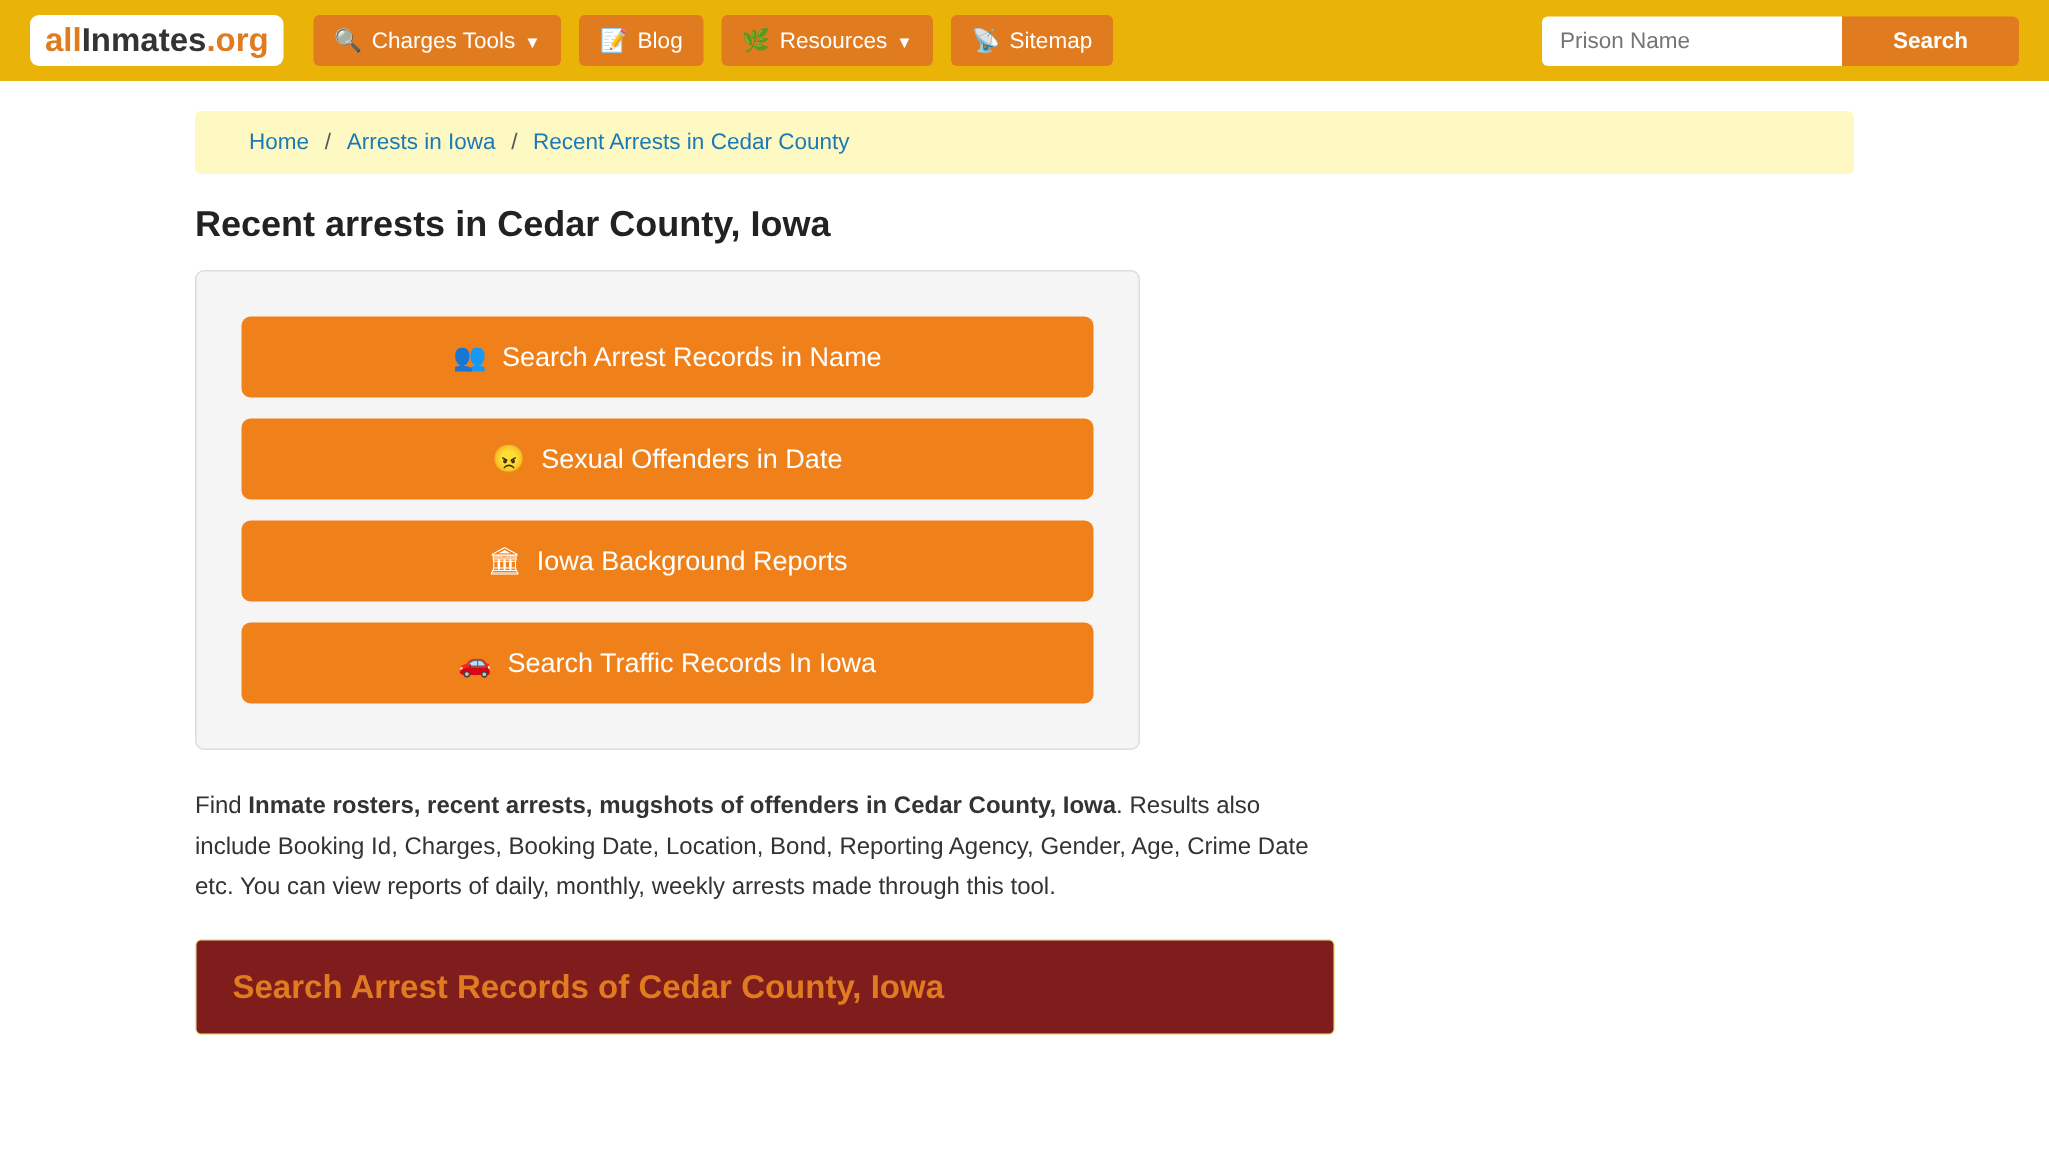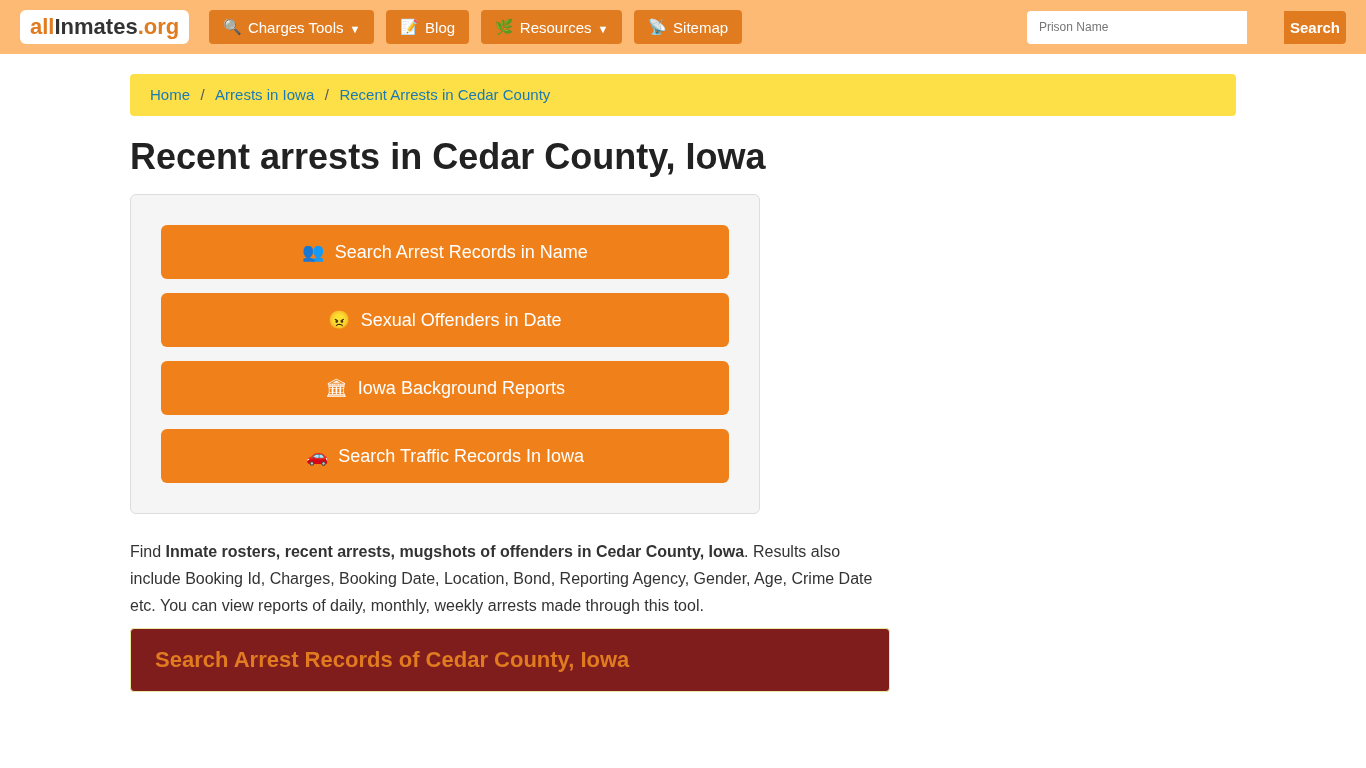--- a/index.html
+++ b/index.html
@@ -1,20 +1,20 @@
 <!DOCTYPE html>
 <html><head>
   <meta charset="utf-8">
   <style>
     * { margin: 0; padding: 0; box-sizing: border-box; }
     body { font-family: Arial, sans-serif; background: #fff; color: #333; font-size: 16px; }
 
     
     .header {
-      background-color: #fdba74;
+      background-color: #eab308;
       display: flex;
       align-items: center;
       padding: 10px 20px;
       gap: 12px;
     }
     .logo-wrapper {
       background: #fff;
       border-radius: 6px;
       padding: 4px 10px;
       display: flex;
@@ -44,40 +44,39 @@
       gap: 6px;
       font-weight: 500;
     }
 
     .header-spacer { flex: 1; }
 
     .search-input {
       padding: 8px 12px;
       border: none;
       border-radius: 4px 0 0 4px;
-      font-size: 12px;
-      width: 220px;
+      font-size: 15px;
+      width: 200px;
       outline: none;
     }
     .search-btn {
       background: #e07b20;
       color: #fff;
       border: none;
-      padding: 8px 6px;
+      padding: 8px 34px;
       font-size: 15px;
       border-radius: 0 4px 4px 0;
       cursor: pointer;
       font-weight: bold;
-      margin-left: 37px;
     }
 
     
     .breadcrumb-bar {
-      background: #fde047;
-      padding: 12px 20px;
+      background: #fef9c3;
+      padding: 12px 36px;
       margin: 20px 130px 10px 130px;
       border-radius: 4px;
     }
     .breadcrumb-bar a {
       color: #1a7ab5;
       text-decoration: none;
       font-size: 15px;
     }
     .breadcrumb-sep {
       color: #555;
@@ -89,21 +88,21 @@
       font-size: 15px;
     }
 
     
     .main-content {
       margin: 0 130px;
       padding: 10px 0 30px 0;
     }
 
     .page-title {
-      font-size: 36px;
+      font-size: 24px;
       font-weight: bold;
       color: #222;
       margin-bottom: 16px;
     }
 
     
     .button-box {
       background: #f5f5f5;
       border: 1px solid #ddd;
       border-radius: 6px;
@@ -133,21 +132,21 @@
 
     .btn-icon {
       font-size: 18px;
     }
 
     
     .description {
       font-size: 16px;
       line-height: 1.7;
       color: #333;
-      margin-bottom: 8px;
+      margin-bottom: 20px;
       max-width: 760px;
     }
     .description strong { font-weight: bold; }
 
     
     .search-section {
       background: #7f1d1d;
       border: 1px solid #e8e8a0;
       border-radius: 4px;
       padding: 18px 24px;

